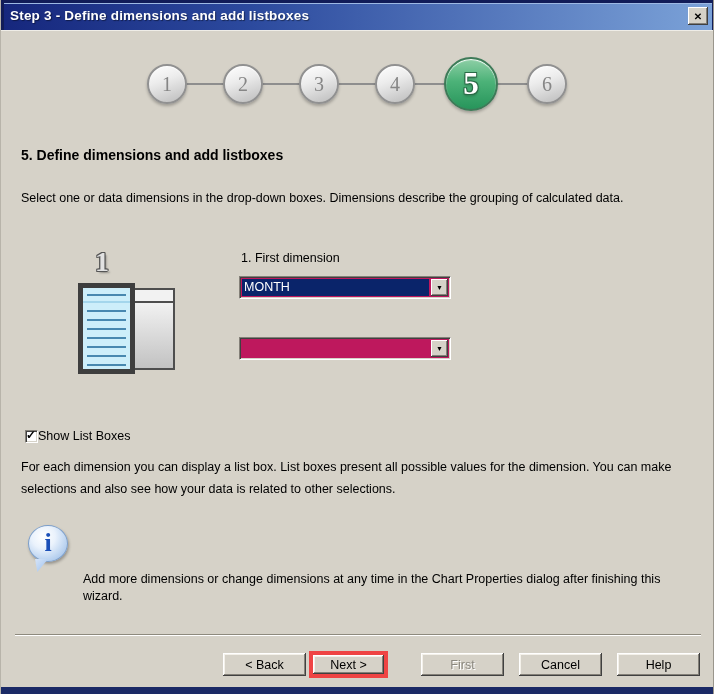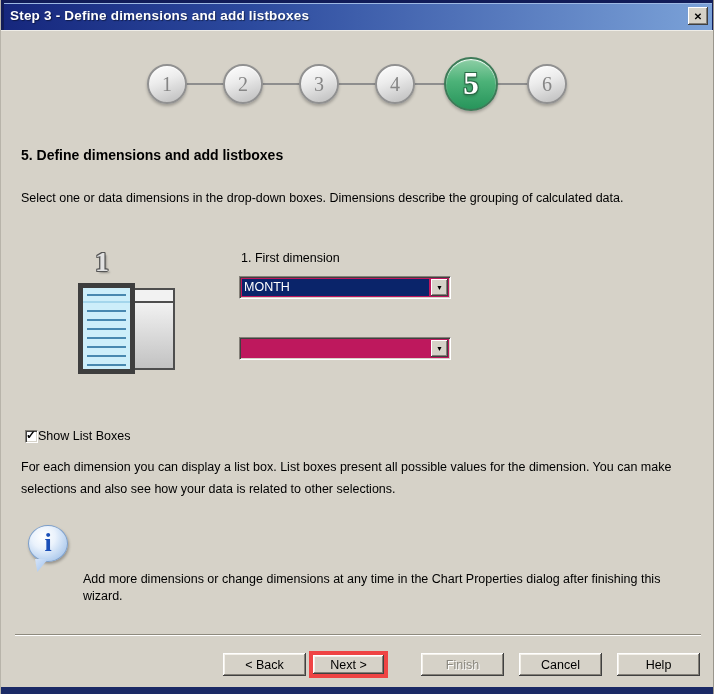--- a/index.html
+++ b/index.html
@@ -216,18 +216,18 @@
     <div class="balloon">
       <span class="glyph">i</span>
     </div>
     <div class="tail"></div>
   </div>
   <div class="info-text">Add more dimensions or change dimensions at any time in the Chart Properties dialog after finishing this wizard.</div>
 
   <div class="separator"></div>
   <button class="btn btn-back">&lt; Back</button>
   <button class="btn btn-next">Next &gt;</button>
-  <button class="btn btn-finish" disabled="">Finish</button>
+  <button class="btn btn-finish" disabled="">First</button>
   <button class="btn btn-cancel">Cancel</button>
   <button class="btn btn-help">Help</button>
 
   <div class="bottom-strip"></div>
 </div>
 
 </body></html>

